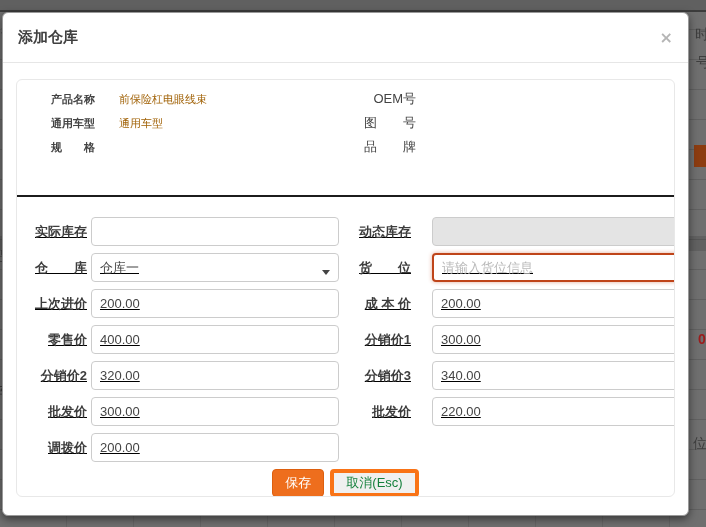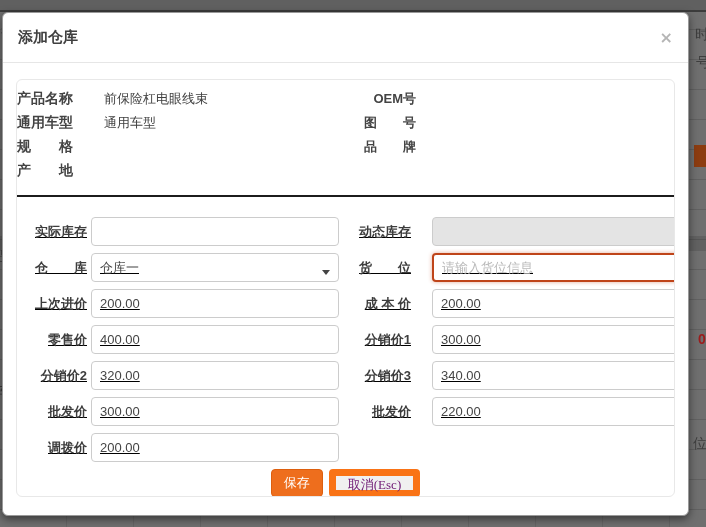--- a/index.html
+++ b/index.html
@@ -48,23 +48,23 @@
   .panel{
     border:1px solid #e8e8e8;border-radius:6px;box-sizing:border-box;
     height:418px;overflow:hidden;
   }
 
   
   .info{padding:7px 0 12px 0;}
   .info-row{display:flex;align-items:center;height:24px;}
   .info-cell-l{display:flex;width:345px;}
   .info-cell-r{display:flex;flex:1;}
-  .info-label{width:78px;text-align:left;font-weight:bold;font-size:14px;color:#444;white-space:pre;}
-  .info-label-r{width:54px;text-align:right;font-weight:bold;font-size:13px;color:#444;white-space:pre;}
-  .info-value{margin-left:9px;font-size:13px;color:#404040;white-space:pre;}
+  .info-label{width:78px;text-align:right;font-weight:bold;font-size:11px;color:#444;white-space:pre;}
+  .info-label-r{width:54px;text-align:right;font-weight:normal;font-size:13px;color:#444;white-space:pre;}
+  .info-value{margin-left:24px;font-size:11px;color:#a16207;white-space:pre;}
 
   .divider{border-top:2px solid #1c1c1c;}
 
   
   .form{padding-top:20px;}
   .form-row{display:flex;align-items:center;margin-bottom:7px;text-decoration:underline;}
   .f-label{width:70px;text-align:right;font-weight:bold;font-size:13px;color:#3d3d3d;white-space:pre;flex:none;}
   .f-input{
     width:248px;height:29px;box-sizing:border-box;margin-left:4px;flex:none;
     border:1px solid #ccc;border-radius:4px;padding:0 8px;font-size:13px;color:#444;
@@ -85,21 +85,21 @@
   .caret{
     width:0;height:0;border-left:4px solid transparent;border-right:4px solid transparent;
     border-top:5px solid #444;margin-top:9px;flex:none;
   }
   .select-wrap{display:flex;align-items:center;justify-content:space-between;padding:0 8px;}
 
   
   .actions{display:flex;justify-content:center;gap:6px;margin-top:1px;}
   .btn{height:28px;border-radius:4px;font-size:13px;padding:0 12px;cursor:pointer;font-family:inherit;}
   .btn-save{background:#ee6e1d;border:1px solid #dd5f0e;color:#fff;}
-  .btn-cancel{background:#f0f0f0;border:7px solid #f97316;color:#701a75;font-family:Liberation Serif, serif;}
+  .btn-cancel{background:#f0f0f0;border:4px solid #f97316;color:#15803d;}
 </style>
 </head>
 <body>
 
 <div class="stage">
 
   <div class="bg-grid"></div>
   <div class="bg-topbar"></div>
   <div class="bg-band"></div>
   <div class="bg-orange-left"></div>
@@ -146,24 +146,20 @@
             <div class="info-cell-l">
               <span class="info-label">规　　格</span>
               <span class="info-value"></span>
             </div>
             <div class="info-cell-r">
               <span class="info-label-r">品　　牌</span>
               <span class="info-value"></span>
             </div>
           </div>
           <div class="info-row">
-            <div class="info-cell-l">
-              <span class="info-label">产　　地</span>
-              <span class="info-value"></span>
-            </div>
           </div>
         </div>
 
         <div class="divider"></div>
 
         <div class="form">
 
           <div class="form-row">
             <span class="f-label">实际库存</span>
             <input class="f-input" value="" style="">

